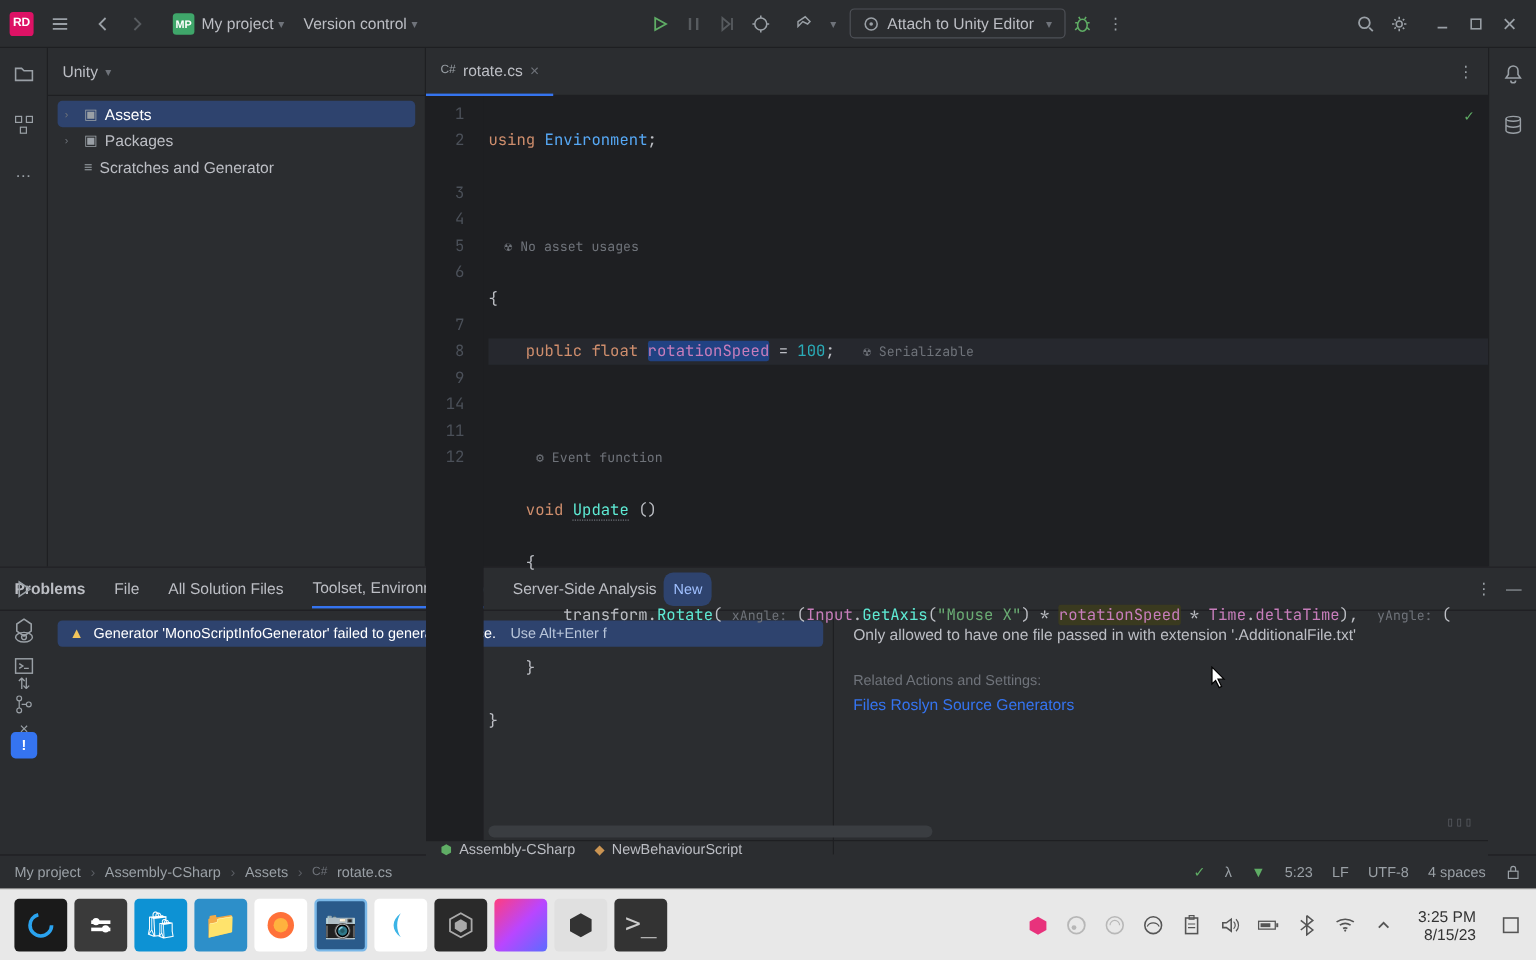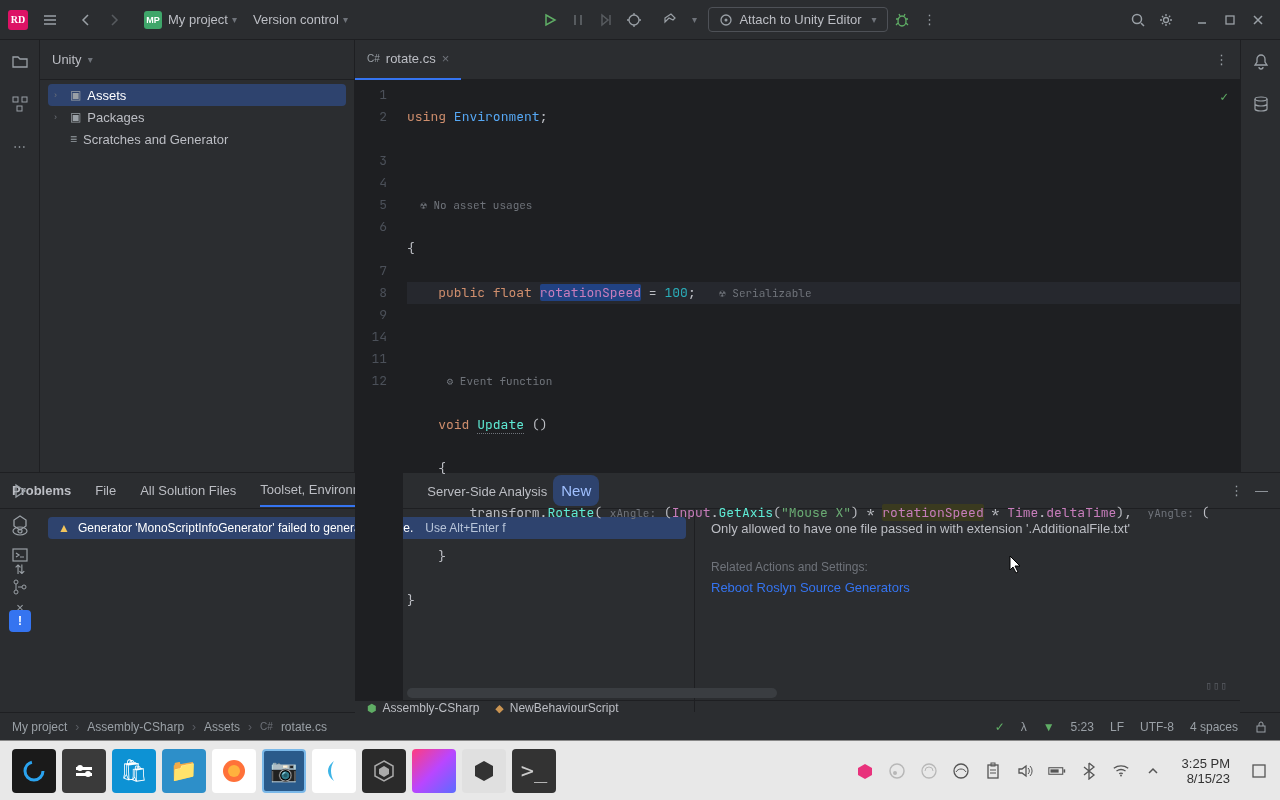--- a/index.html
+++ b/index.html
@@ -1,18 +1,18 @@
 <!DOCTYPE html>
 <html><head>
 <meta charset="utf-8">
 <style>
 * { margin: 0; padding: 0; box-sizing: border-box; }
 body { font-family: "Segoe UI", Arial, sans-serif; font-size: 13px; background: #2b2d30; color: #bcbec4; overflow: hidden; width: 1280px; height: 800px; position: relative; }
 .titlebar { height: 40px; background: #2b2d30; display: flex; align-items: center; padding: 0 8px; border-bottom: 1px solid #1e1f22; }
-.tb-badge { width: 20px; height: 20px; background: #dd1265; color: #fff; font-size: 10px; font-weight: bold; display: flex; align-items: center; justify-content: center; border-radius: 3px; margin-right: 8px; font-family: Liberation Serif, serif; }
+.tb-badge { width: 20px; height: 20px; background: #dd1265; color: #fff; font-size: 10px; font-weight: bold; display: flex; align-items: center; justify-content: center; border-radius: 3px; margin-right: 8px; }
 .tb-icon { width: 28px; height: 28px; display: flex; align-items: center; justify-content: center; color: #9aa0a6; cursor: pointer; border-radius: 4px; }
 .tb-sep { width: 8px; }
 .tb-proj-badge { width: 18px; height: 18px; background: #3fa66a; color: #fff; font-size: 9px; font-weight: bold; display: flex; align-items: center; justify-content: center; border-radius: 3px; margin-right: 6px; }
 .tb-dropdown { display: flex; align-items: center; color: #bcbec4; padding: 4px 8px; cursor: pointer; border-radius: 4px; }
 .tb-chevron { margin-left: 4px; font-size: 10px; color: #6f737a; }
 .tb-spacer { flex: 1; }
 .tb-run { color: #5fad65; }
 .tb-attach { border: 1px solid #4e5157; border-radius: 4px; padding: 4px 10px; display: flex; align-items: center; gap: 6px; }
 
 .main-row { display: flex; height: 432px; }
@@ -56,21 +56,21 @@
 .bc-item { display: flex; align-items: center; gap: 6px; color: #bcbec4; }
 .bc-icon { font-size: 11px; }
 
 .right-rail { width: 40px; background: #2b2d30; border-left: 1px solid #1e1f22; display: flex; flex-direction: column; align-items: center; padding-top: 10px; gap: 18px; }
 
 .problems-panel { height: 240px; border-top: 1px solid #1e1f22; background: #2b2d30; display: flex; flex-direction: column; }
 .pp-tabs { height: 36px; display: flex; align-items: center; padding: 0 12px; gap: 24px; border-bottom: 1px solid #1e1f22; }
 .pp-tab { color: #bcbec4; cursor: pointer; padding: 8px 0; font-weight: 500; }
 .pp-tab.active { border-bottom: 2px solid #3574f0; }
 .pp-badge { background: #3e4c5e; color: #b3c8e8; font-size: 10px; padding: 1px 6px; border-radius: 8px; margin-left: 4px; }
-.pp-badge-new { background: #2e436e; color: #a0c0ff; font-size: 15px; padding: 7px 8px; border-radius: 8px; margin-left: 6px; }
+.pp-badge-new { background: #2e436e; color: #a0c0ff; font-size: 12px; padding: 7px 8px; border-radius: 8px; margin-left: 6px; }
 .pp-tabs-right { margin-left: auto; display: flex; gap: 12px; color: #9aa0a6; }
 .pp-body { flex: 1; display: flex; }
 .pp-left-rail { width: 40px; display: flex; flex-direction: column; align-items: center; padding-top: 10px; gap: 14px; color: #9aa0a6; }
 .pp-list { flex: 1; padding: 8px; border-right: 1px solid #1e1f22; }
 .pp-item { background: #2e436e; border-radius: 4px; padding: 4px 10px; display: flex; gap: 8px; align-items: center; color: #fff; font-size: 12px; }
 .pp-warn { color: #f2c55c; }
 .pp-item-hint { color: #b8c5d9; margin-left: 4px; }
 .pp-detail { width: 585px; padding: 12px 16px; font-size: 13px; }
 .pp-detail-sub { color: #6f737a; font-size: 12px; margin-top: 24px; margin-bottom: 6px; }
 .pp-link { color: #3574f0; cursor: pointer; }
@@ -344,21 +344,21 @@
     <div class="pp-list">
       <div class="pp-item">
         <span class="pp-warn">▲</span>
         <span>Generator 'MonoScriptInfoGenerator' failed to generate source.</span>
         <span class="pp-item-hint">Use Alt+Enter f</span>
       </div>
     </div>
     <div class="pp-detail">
       <div>Only allowed to have one file passed in with extension '.AdditionalFile.txt'</div>
       <div class="pp-detail-sub">Related Actions and Settings:</div>
-      <div class="pp-link">Reboot Roslyn Source Generators</div>
+      <div class="pp-link">Files Roslyn Source Generators</div>
     </div>
   </div>
 </div>
 
 <div class="side-stack">
   <span class="ic">
       <svg width="18" height="18" viewBox="0 0 18 18">
         <path d="M5 3l9 6-9 6z" fill="none" stroke="#9aa0a6" stroke-width="1.3"></path>
       </svg>
     </span>

